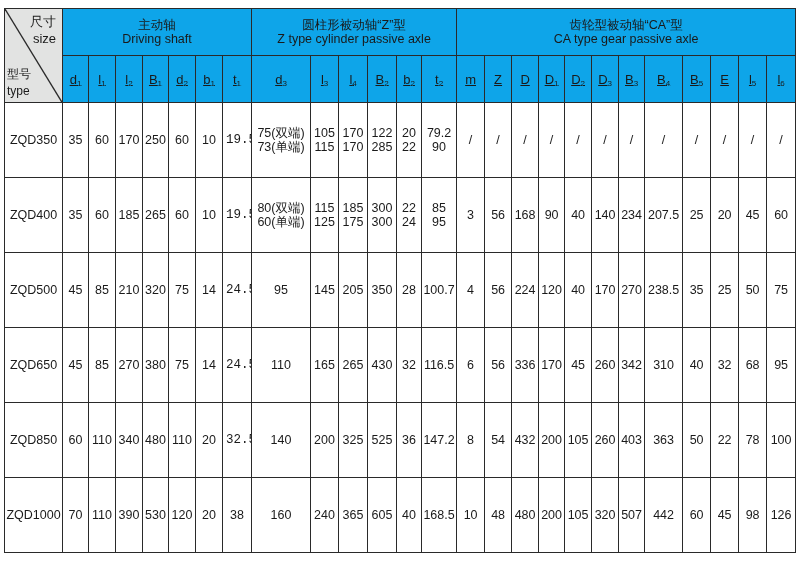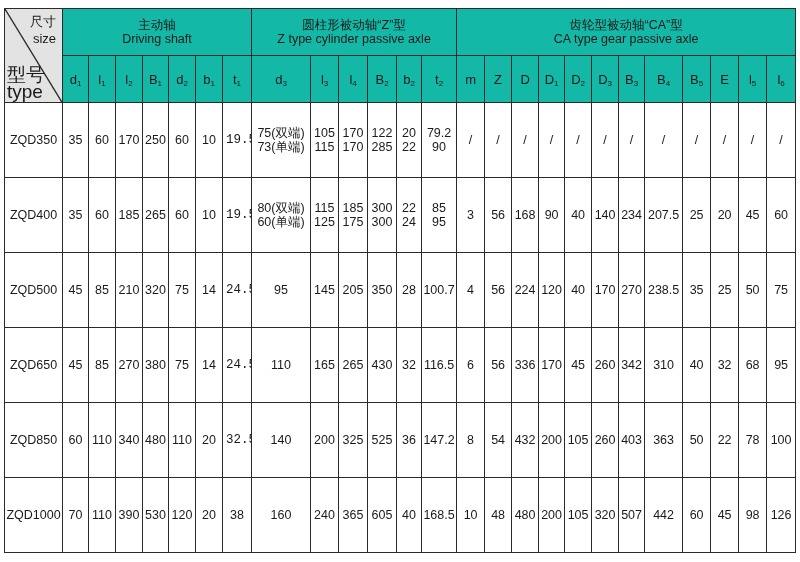--- a/index.html
+++ b/index.html
@@ -3,28 +3,28 @@
 <meta charset="utf-8">
 <style>
   html, body { margin: 0; padding: 0; background: #ffffff; }
   body { width: 800px; height: 562px; position: relative; overflow: hidden;
          font-family: "Liberation Sans", "DejaVu Sans", sans-serif; color: #1a1a1a; }
   table.spec { position: absolute; left: 4px; top: 8px; border-collapse: collapse;
                table-layout: fixed; width: 791px; }
   table.spec td, table.spec th { border: 1.5px solid #2a2a2a; padding: 0; text-align: center;
                vertical-align: middle; font-weight: normal; font-size: 12.5px; line-height: 15px;
                white-space: nowrap; overflow: hidden; }
-  thead th { background: #14b8a6; }
+  thead th { background: #0ea5e9; }
   tr.grp th { height: 46px; font-size: 12.5px; line-height: 16px; }
-  tr.sub th { height: 46px; font-size: 13px; }
+  tr.sub th { height: 46px; font-size: 13px; text-decoration: underline; }
   tbody td { height: 74px; background: #ffffff; }
   sub { font-size: 8px; vertical-align: -2px; line-height: 0; }
   .corner { position: relative; background: #e2e3e2; }
   .corner .tl { position: absolute; right: 6px; top: 4px; text-align: right; font-size: 13px; line-height: 17px; }
-  .corner .bl { position: absolute; left: 2px; bottom: 2px; text-align: left; font-size: 19px; line-height: 17px; }
+  .corner .bl { position: absolute; left: 2px; bottom: 2px; text-align: left; font-size: 12px; line-height: 17px; }
   .corner svg { position: absolute; left: 0; top: 0; }
   .two { display: block; line-height: 14px; }
   .left { text-align: left; padding-left: 3px !important; font-family: Liberation Mono, monospace; }
 </style>
 </head>
 <body>
 
 <table class="spec">
   <colgroup>
     <col style="width:58px">

